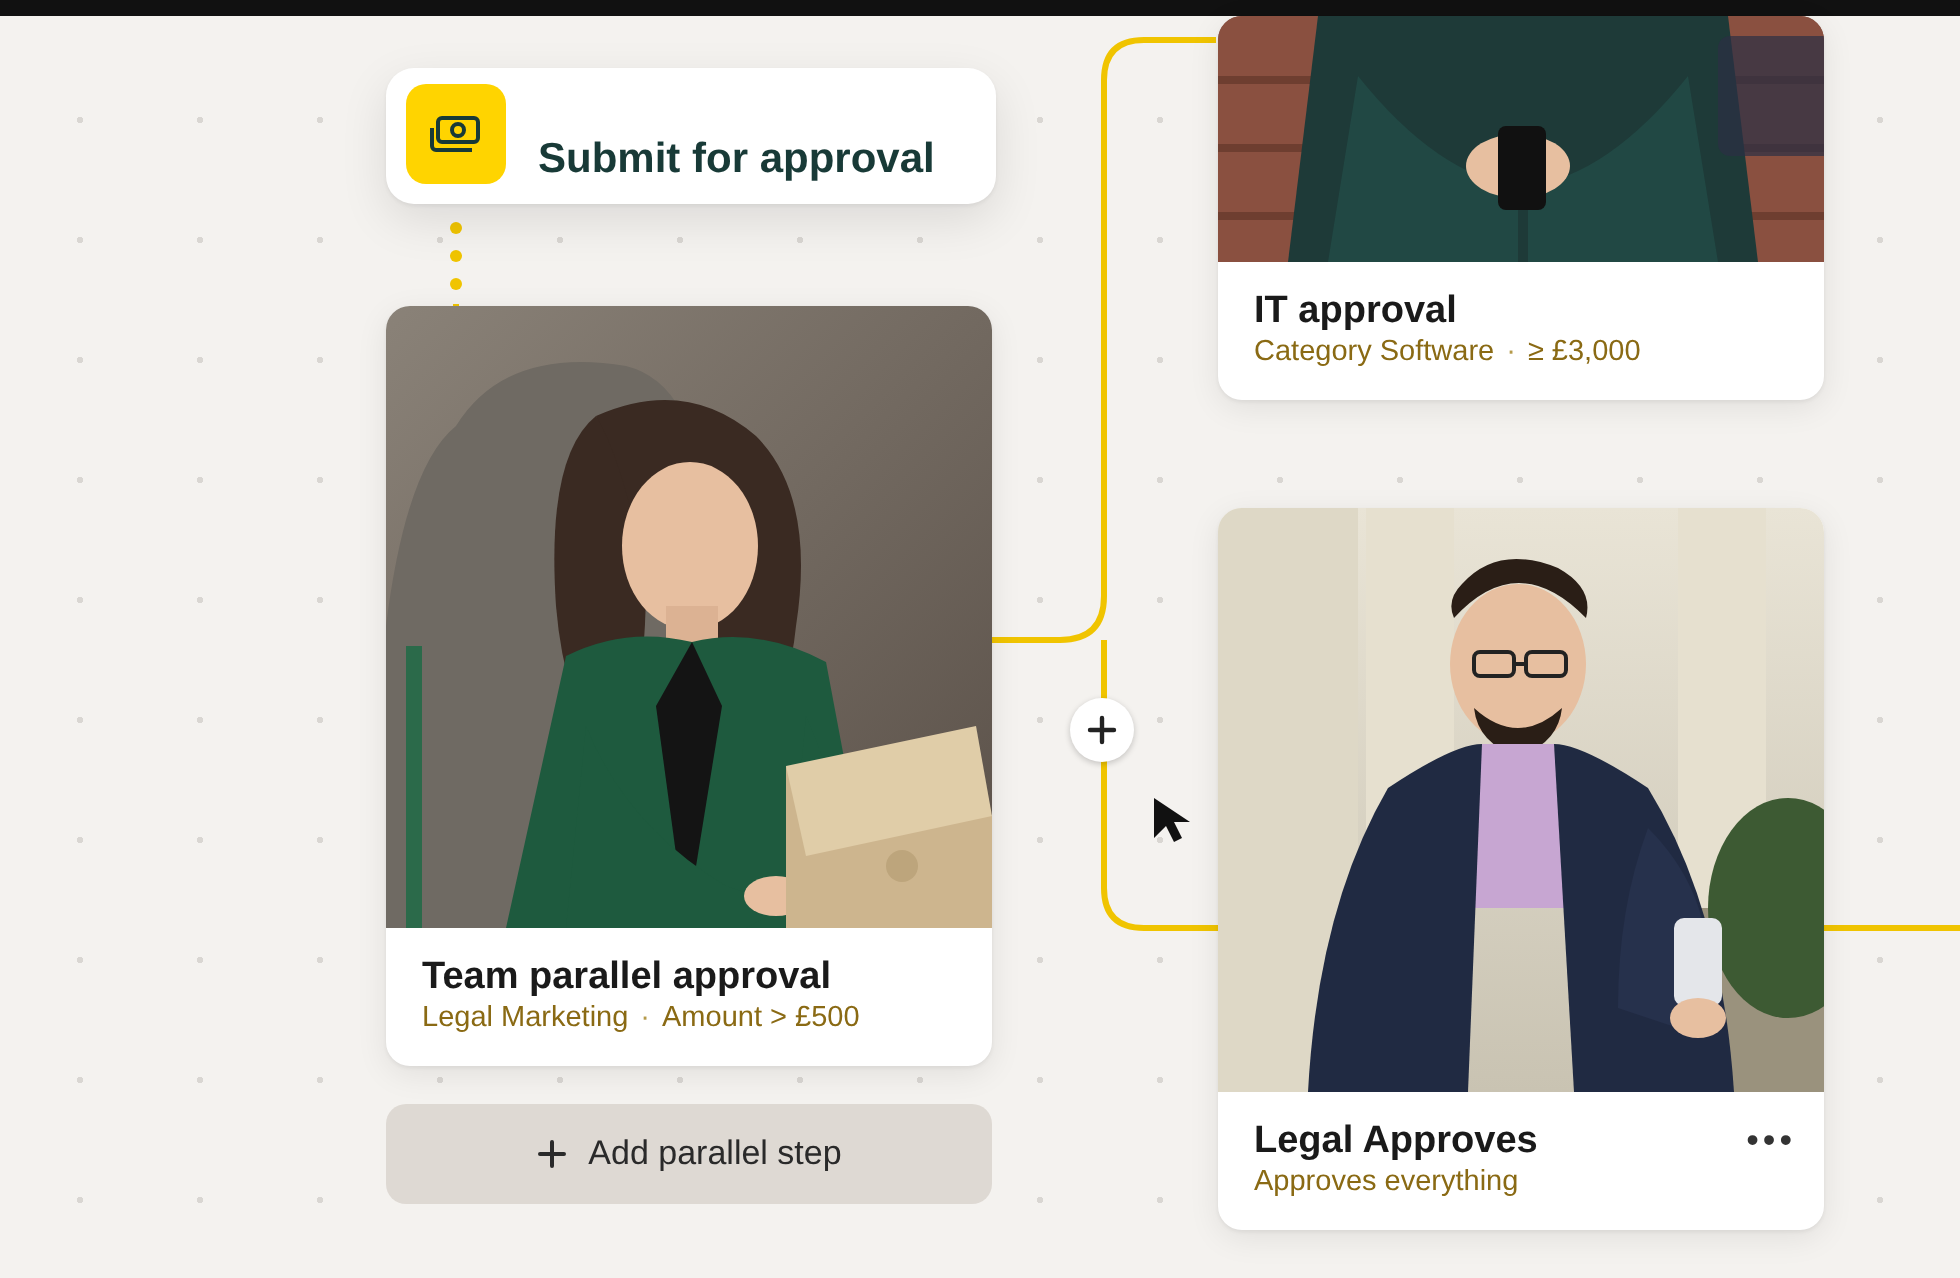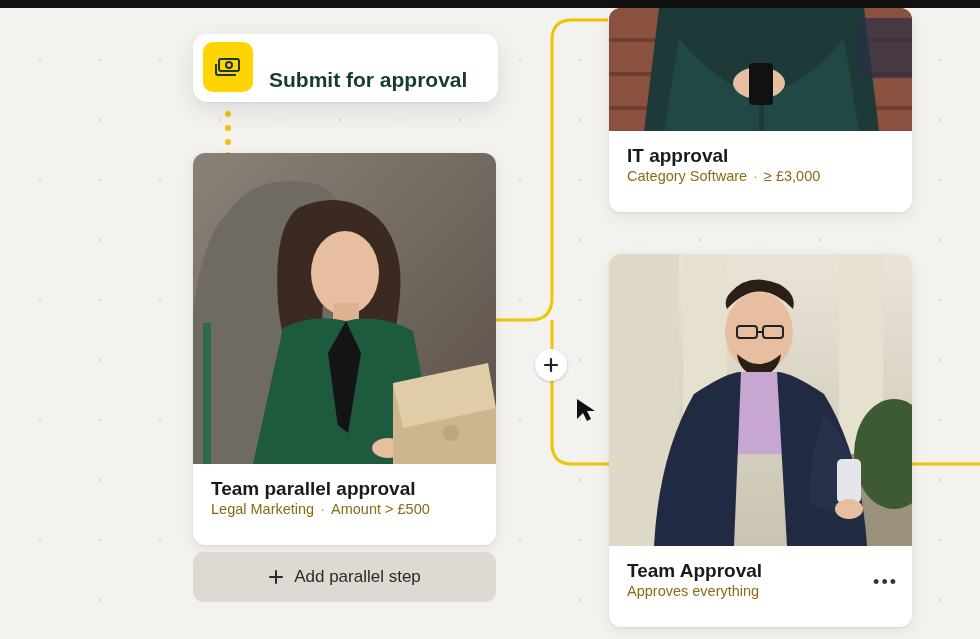--- a/index.html
+++ b/index.html
@@ -26,21 +26,21 @@
   svg.connectors { position: absolute; inset: 0; width: 980px; height: 639px; pointer-events: none; }
 
   .card {
     position: absolute;
     background: #fff;
     border-radius: 12px;
     box-shadow: 0 1px 2px rgba(0,0,0,.06), 0 4px 16px rgba(0,0,0,.08);
     overflow: hidden;
   }
   .card .photo { width: 100%; display: block; }
-  .card .body { padding: 14px 18px 28px; }
+  .card .body { padding: 14px 18px 16px; }
   .card .title { font-size: 19px; font-weight: 600; color: #1a1a1a; line-height: 1.2; }
   .card .meta { margin-top: 0; font-size: 14.5px; color: #8a6a14; font-weight: 500; }
   .card .meta .dot::before { content: "·"; margin: 0 6px; color: #b59a4a; }
 
   .more { position: absolute; right: 14px; bottom: 34px; font-size: 18px; color: #333; letter-spacing: 2px; cursor: pointer; }
 
   
   .submit {
     position: absolute; left: 193px; top: 34px;
     width: 305px; height: 68px;
@@ -226,21 +226,21 @@
       <path d="M 85 140 Q 118 118 132 118 L 125 292 L 45 292 Q 50 200 85 140 Z" fill="#202a42"></path>
       <path d="M 215 140 Q 182 118 168 118 L 178 292 L 258 292 Q 252 200 215 140 Z" fill="#202a42"></path>
 
       <path d="M 215 160 Q 245 190 245 230 L 230 260 L 200 250 Q 200 200 215 160 Z" fill="#26314c"></path>
       <rect x="228" y="205" width="24" height="44" rx="5" fill="#e4e6ea"></rect>
       <ellipse cx="240" cy="255" rx="14" ry="10" fill="#e7bfa0"></ellipse>
     </svg>
     <div class="body">
       <div class="meta-row">
         <div>
-          <div class="title">Team Approval</div>
+          <div class="title">Legal Approves</div>
           <div class="meta">
             <span>Approves everything</span>
           </div>
         </div>
       </div>
     </div>
     <div class="more">•••</div>
   </div>
 
   <div class="addstep">

